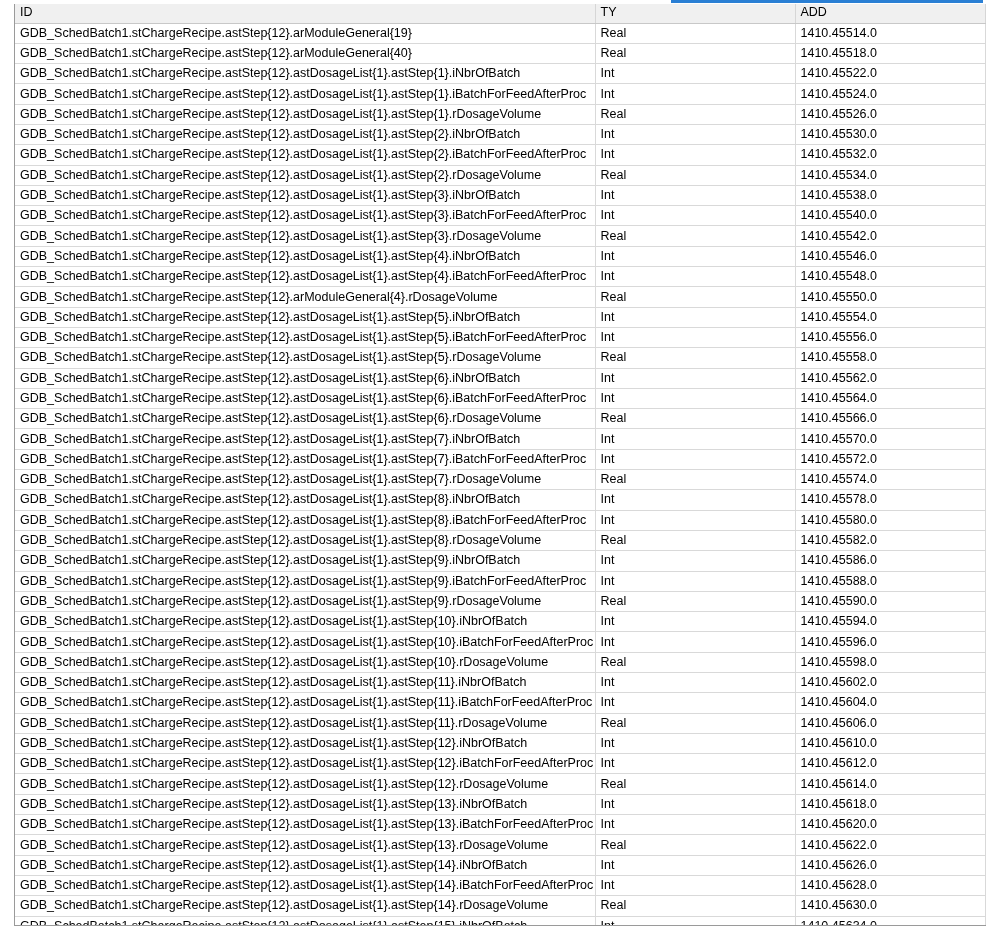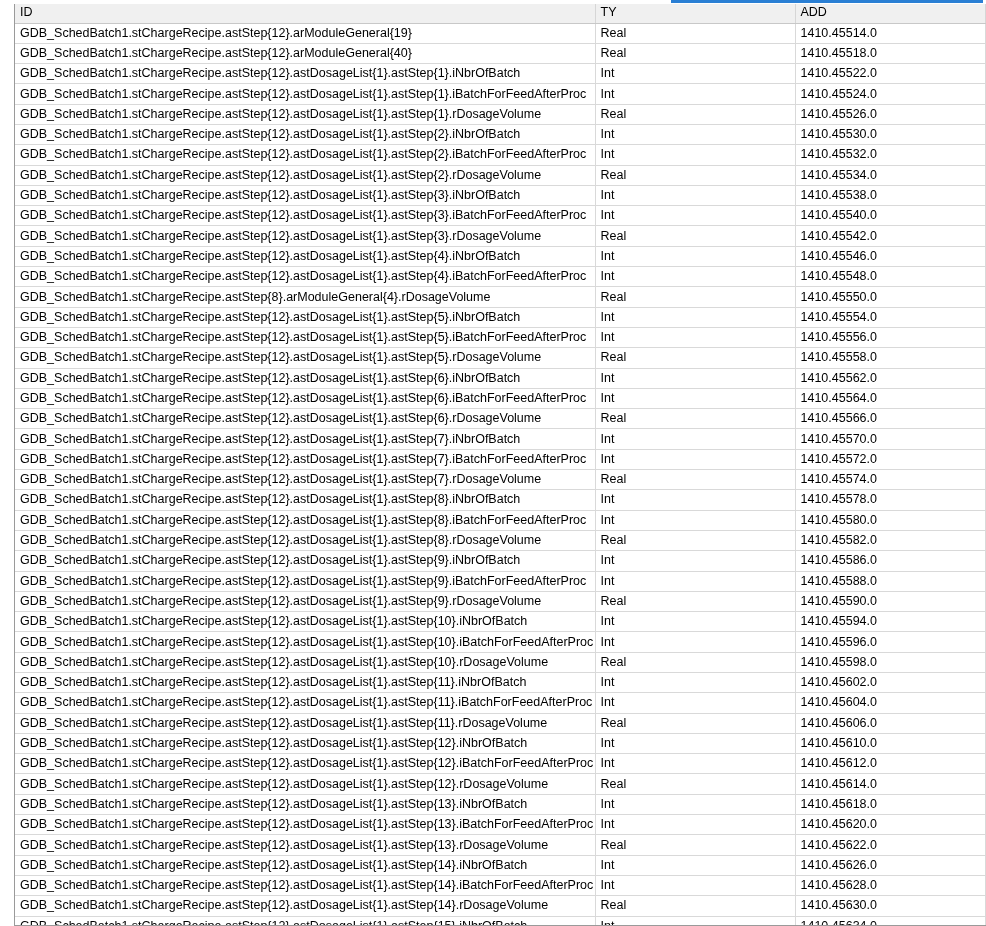--- a/index.html
+++ b/index.html
@@ -187,21 +187,21 @@
             <td>1410.45546.0</td>
             <td class="last"></td>
           </tr>
           <tr>
             <td>GDB_SchedBatch1.stChargeRecipe.astStep{12}.astDosageList{1}.astStep{4}.iBatchForFeedAfterProc</td>
             <td>Int</td>
             <td>1410.45548.0</td>
             <td class="last"></td>
           </tr>
           <tr>
-            <td>GDB_SchedBatch1.stChargeRecipe.astStep{8}.arModuleGeneral{4}.rDosageVolume</td>
+            <td>GDB_SchedBatch1.stChargeRecipe.astStep{12}.arModuleGeneral{4}.rDosageVolume</td>
             <td>Real</td>
             <td>1410.45550.0</td>
             <td class="last"></td>
           </tr>
           <tr>
             <td>GDB_SchedBatch1.stChargeRecipe.astStep{12}.astDosageList{1}.astStep{5}.iNbrOfBatch</td>
             <td>Int</td>
             <td>1410.45554.0</td>
             <td class="last"></td>
           </tr>

